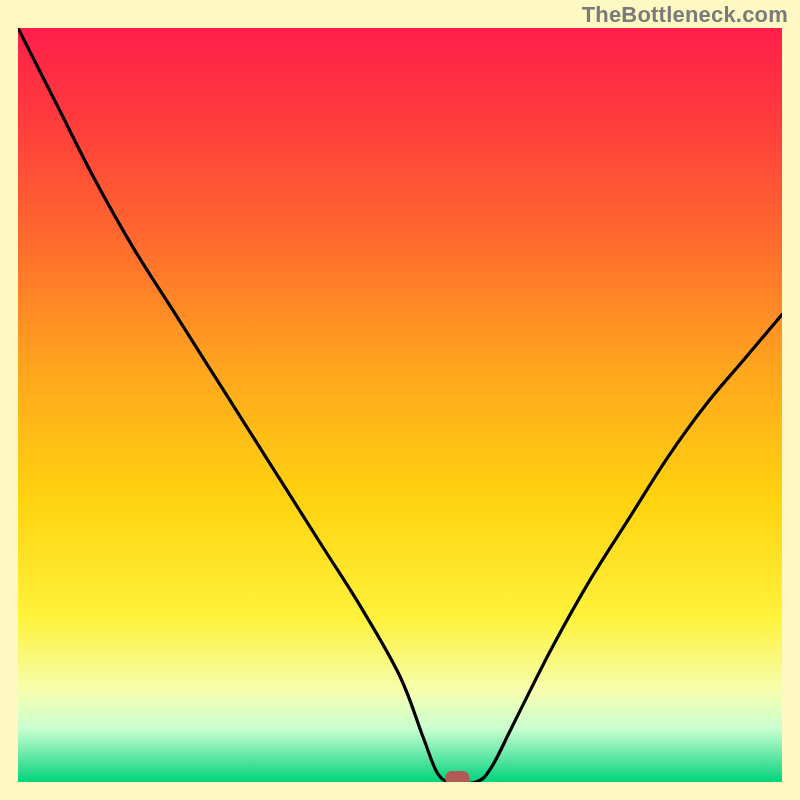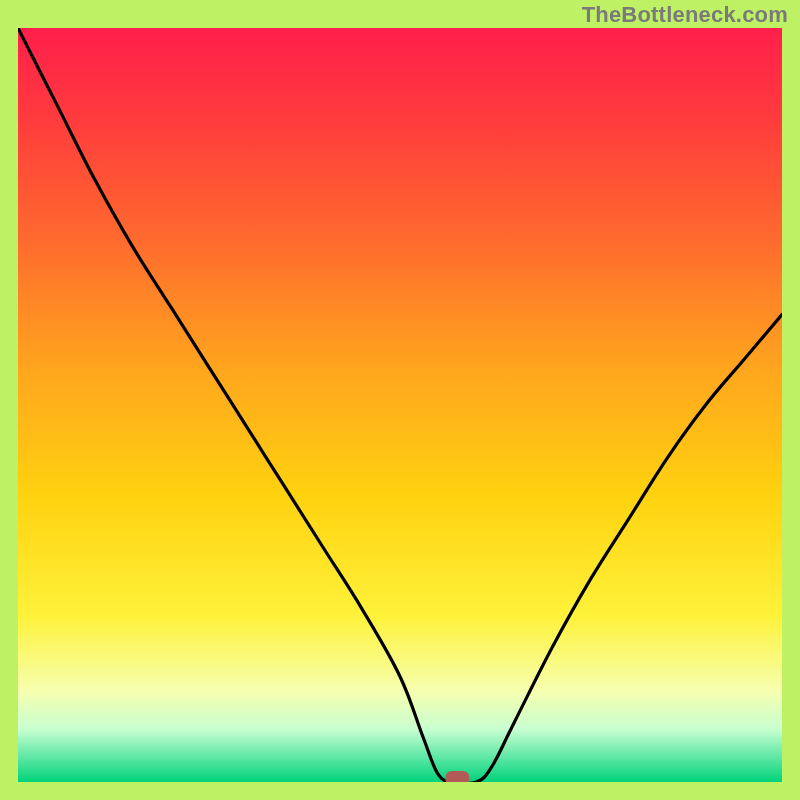--- a/index.html
+++ b/index.html
@@ -8,21 +8,21 @@
     width: 800px;
     height: 800px;
     background: #000;
     font-family: Arial, Helvetica, sans-serif;
     overflow: hidden;
   }
   .frame {
     position: relative;
     width: 800px;
     height: 800px;
-    background: #bef264;
+    background: #fef9c3;
   }
   .watermark {
     position: absolute;
     top: 2px;
     right: 12px;
     color: #7a7a7a;
     font-size: 22px;
     font-weight: 600;
     letter-spacing: 0.2px;
     user-select: none;

